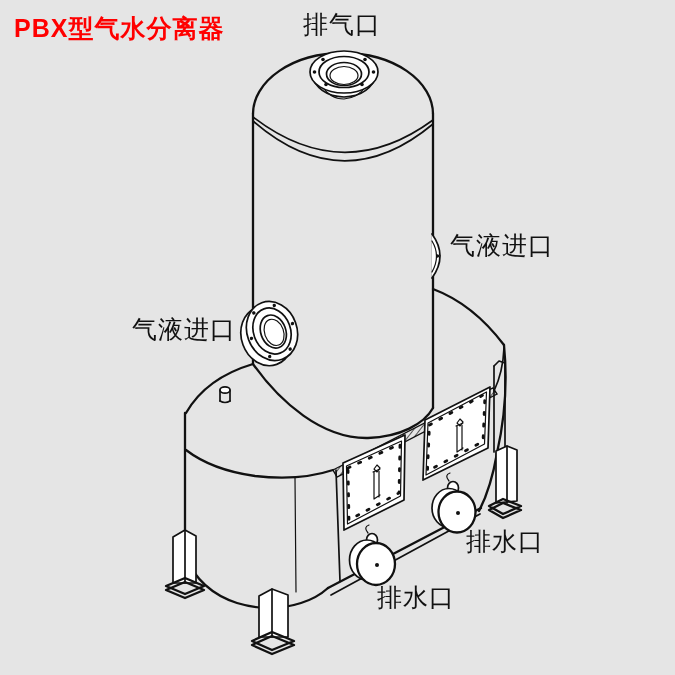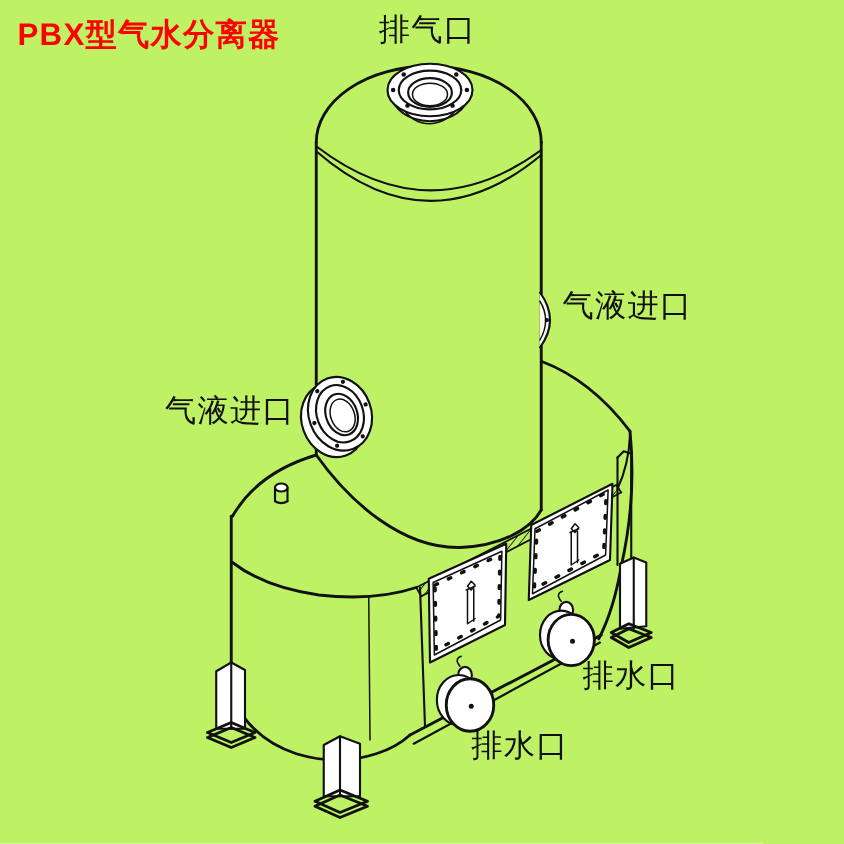--- a/index.html
+++ b/index.html
@@ -1,16 +1,16 @@
 <!DOCTYPE html>
 <html><head>
 <meta charset="utf-8">
 <style>
   html,body{margin:0;padding:0;background:#fff;}
-  .stage{position:relative;width:675px;height:675px;background:#bef264;overflow:hidden;
+  .stage{position:relative;width:675px;height:675px;background:#e5e5e5;overflow:hidden;
          font-family:"Liberation Sans","DejaVu Sans",sans-serif;}
   .stage svg{position:absolute;left:0;top:0;}
   
   svg .ln{stroke:#111;fill:none;stroke-width:1.7;stroke-linecap:round;stroke-linejoin:round;}
   svg .fw{fill:#ffffff;}
   svg .thin{stroke-width:1.2;}
   svg .thick{stroke-width:2.3;}
   svg .dot{fill:#111;stroke:none;}
   svg .bolts{stroke:#111;fill:none;stroke-width:2.8;stroke-dasharray:2.2 9.5;stroke-linecap:round;}
   .lbl{position:absolute;color:#111;font-size:25px;letter-spacing:1px;white-space:nowrap;line-height:1;}

